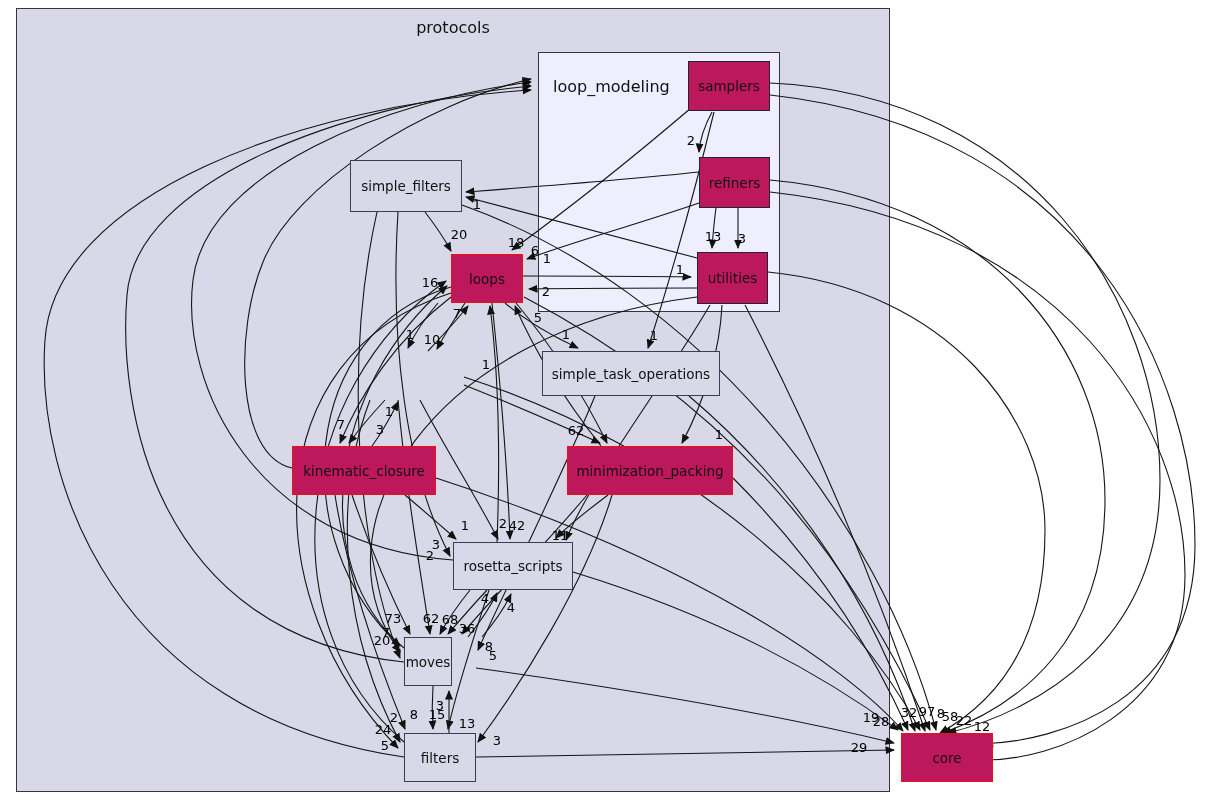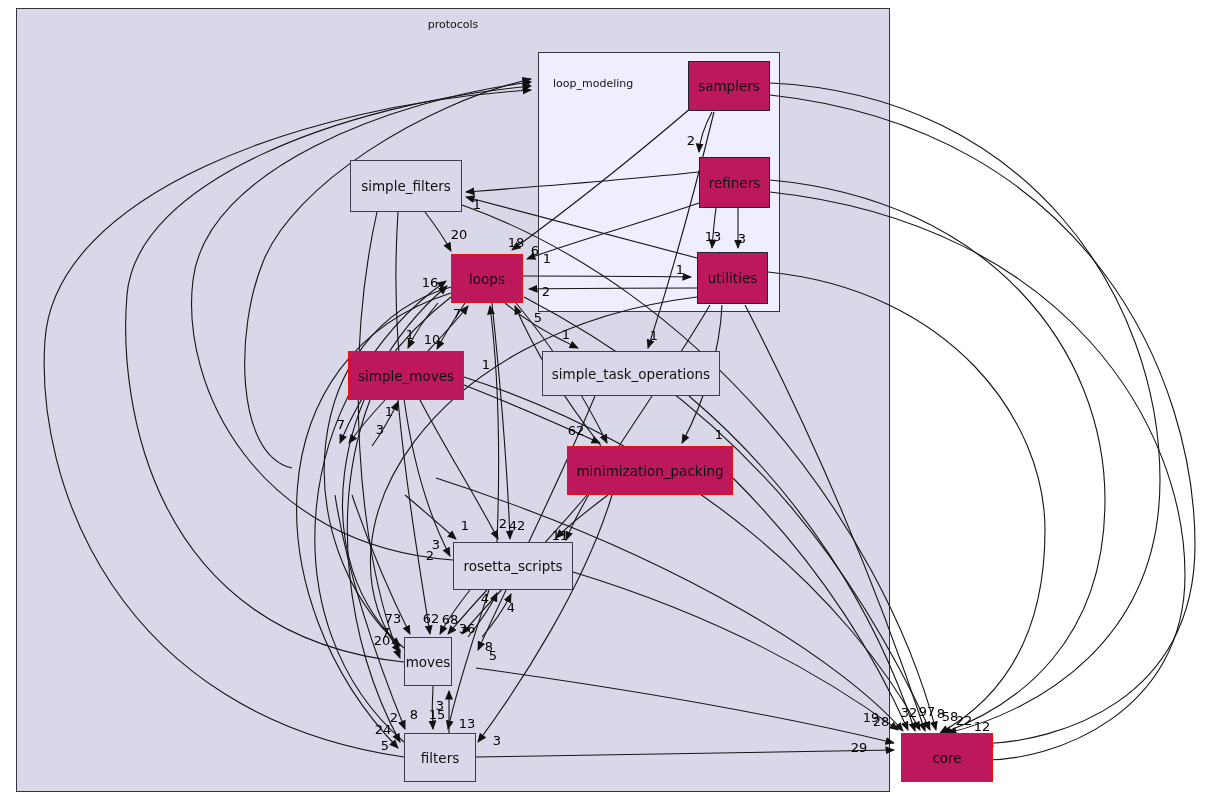--- a/index.html
+++ b/index.html
@@ -7,21 +7,21 @@
     position:relative;
     width:1212px;height:809px;
     background:var(--page-bg,#ffffff);
     font-family:"DejaVu Sans", sans-serif;
     overflow:hidden;
   }
   .cluster{position:absolute;box-sizing:border-box;border:1.4px solid var(--cluster-border,#35353f);}
   .cluster.outer{background:var(--outer-fill,#d8d8e8);}
   .cluster.inner{background:var(--inner-fill,#eeeeff);}
   .cluster-label{
-    position:absolute;font-size:11px;color:#111;white-space:nowrap;z-index:5;
+    position:absolute;font-size:16px;color:#111;white-space:nowrap;z-index:5;
   }
   .edges{position:absolute;left:0;top:0;z-index:2;pointer-events:none;}
   .node{
     position:absolute;box-sizing:border-box;z-index:4;
     display:flex;align-items:center;justify-content:center;
     background:#be185d;border:1.4px solid #24242e;
     font-size:13.5px;color:#111;white-space:nowrap;
   }
   .node.grey{background:var(--grey-node-fill,#d8d8e8);border-color:#3d3d52;}
   .node.red{border:1.7px solid var(--red-border,#ee1111);}
@@ -201,26 +201,26 @@
   </div>
   <div class="node" style="left:697px;top:252px;width:71px;height:52px;">
     <span>utilities</span>
   </div>
   <div class="node grey" style="left:350px;top:160px;width:112px;height:52px;">
     <span>simple_filters</span>
   </div>
   <div class="node red" style="left:451px;top:254px;width:72px;height:49px;">
     <span>loops</span>
   </div>
-  <div class="node red" style="left:348px;top:351px;width:116px;height:49px;">
-    <span>simple_moves</span>
-  </div>
   <div class="node grey" style="left:542px;top:351px;width:178px;height:45px;">
     <span>simple_task_operations</span>
   </div>
+  <div class="node red" style="left:292px;top:446px;width:144px;height:49px;">
+    <span>kinematic_closure</span>
+  </div>
   <div class="node red" style="left:567px;top:446px;width:166px;height:49px;">
     <span>minimization_packing</span>
   </div>
   <div class="node grey" style="left:453px;top:542px;width:120px;height:48px;">
     <span>rosetta_scripts</span>
   </div>
   <div class="node grey" style="left:404px;top:637px;width:48px;height:49px;">
     <span>moves</span>
   </div>
   <div class="node grey" style="left:404px;top:733px;width:72px;height:49px;">

